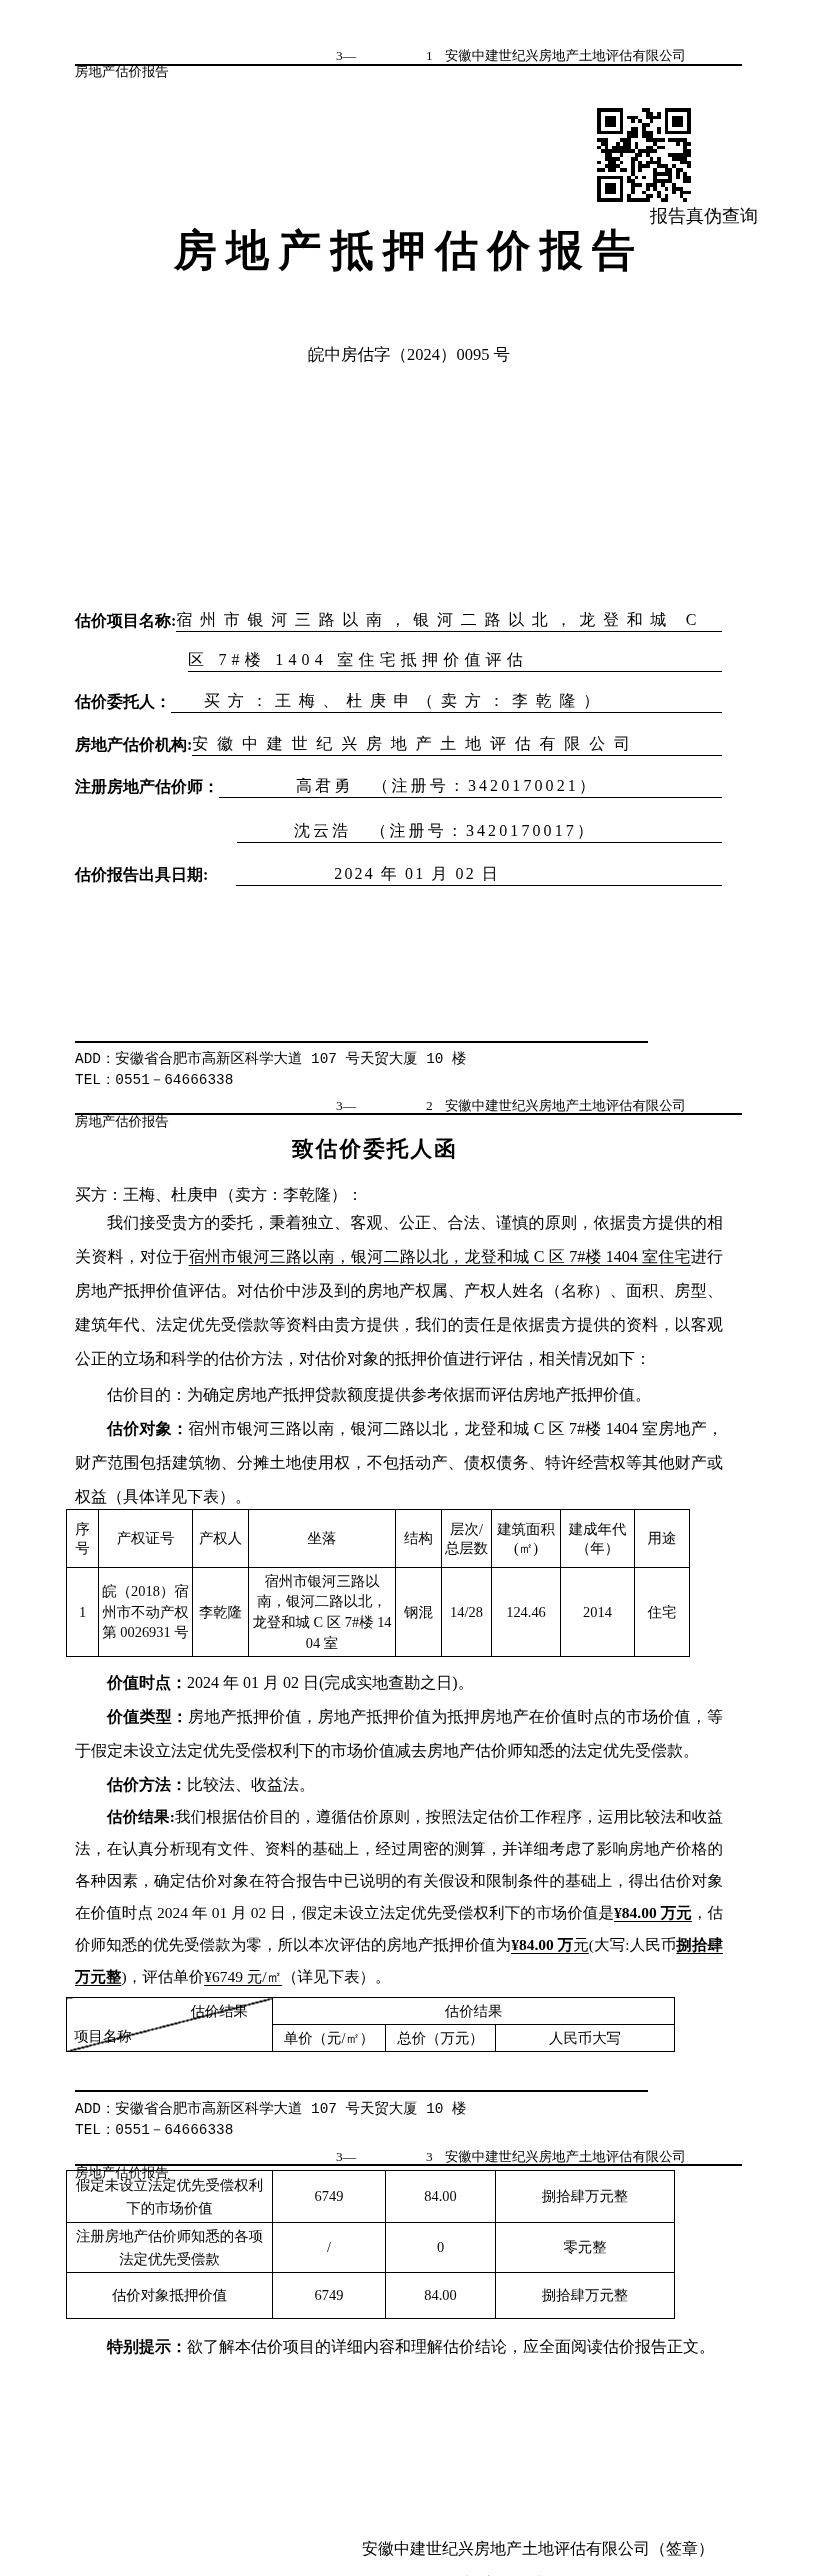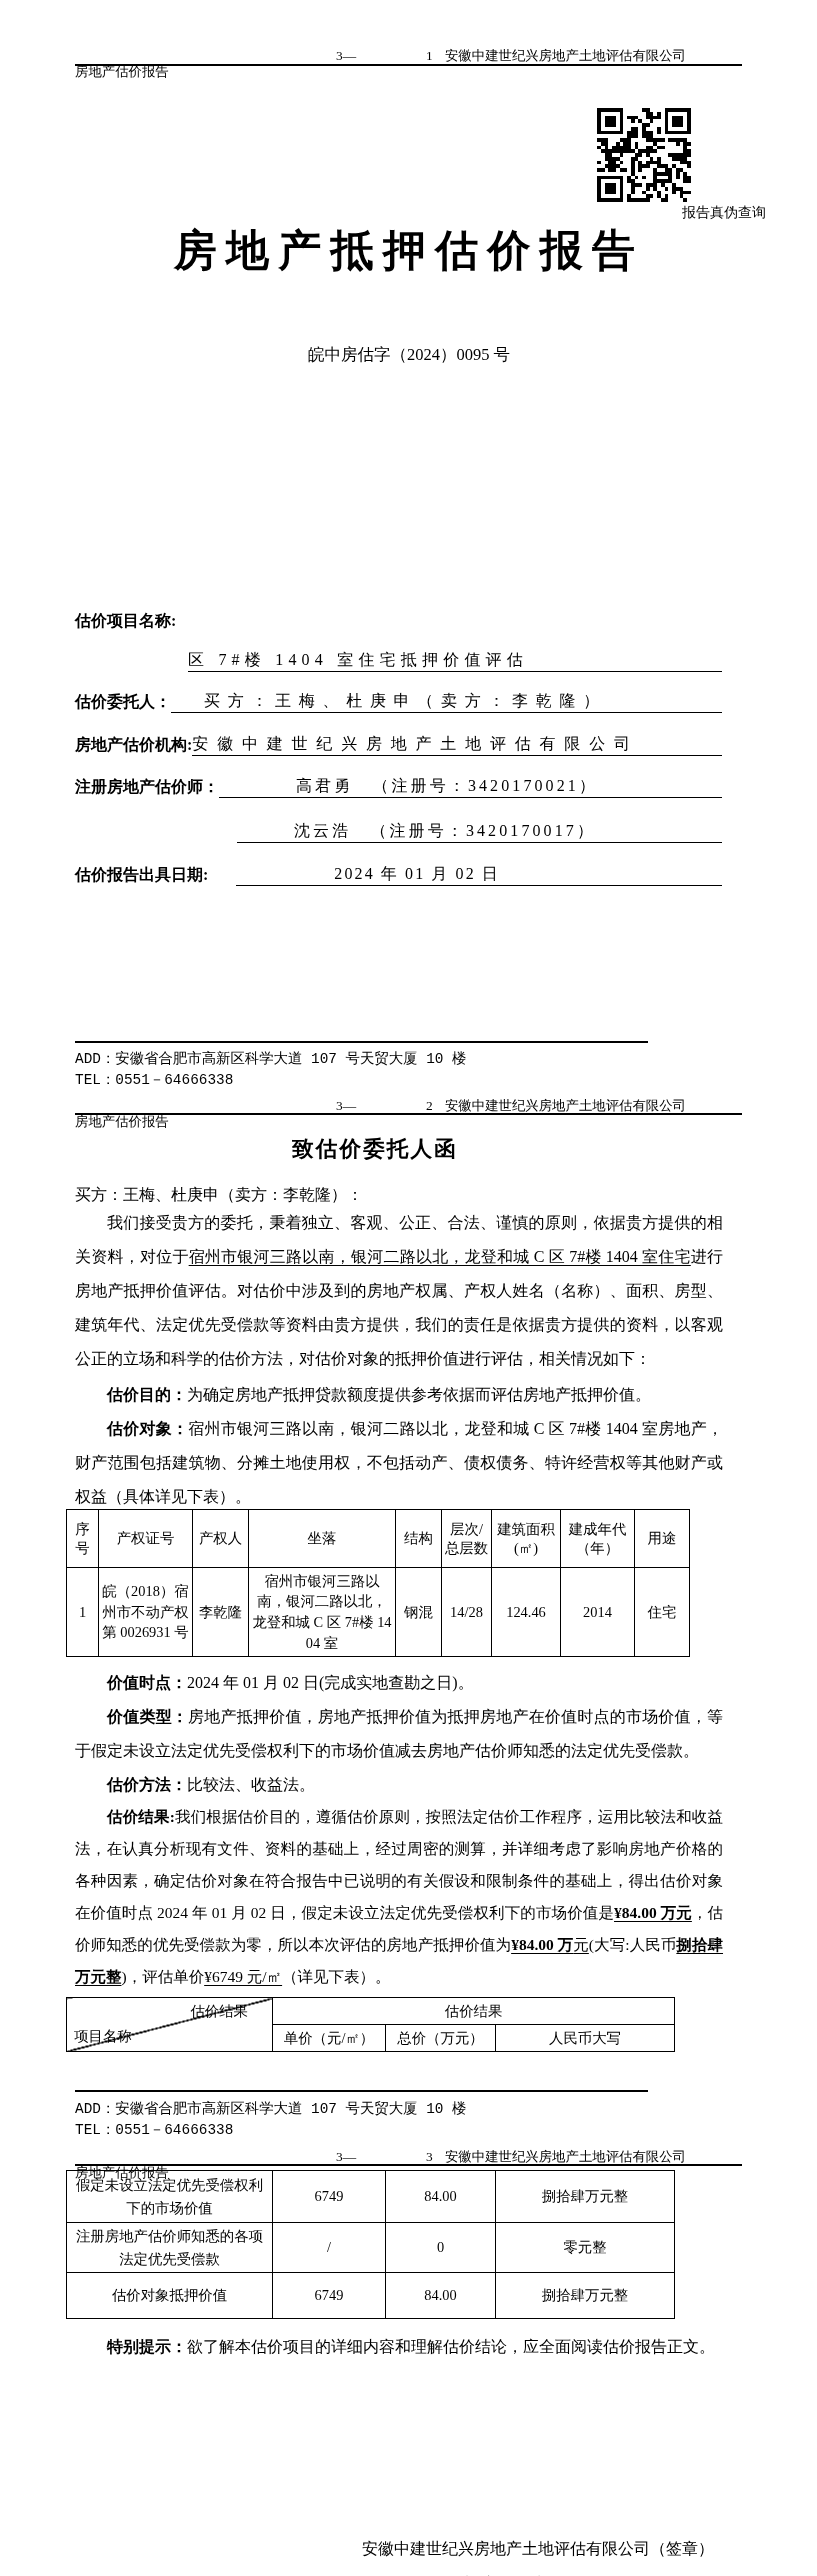--- a/index.html
+++ b/index.html
@@ -11,21 +11,21 @@
   .rhdr{position:absolute;left:0;width:818px;height:17.5px;font-size:13.4px;line-height:17.5px;}
   .rh-left{position:absolute;left:75px;margin-top:16px;}
   .rh-ser{position:absolute;left:336px;}
   .rh-pg{position:absolute;left:426px;}
   .rh-co{position:absolute;right:132px;}
   
   .ftr{position:absolute;left:75px;font-size:14.4px;line-height:17.5px;
        font-family:"Liberation Mono","DejaVu Sans Mono",monospace;}
   
   .qr-wrap{position:absolute;left:597px;top:108px;width:94px;height:94px;}
-  .qr-caption{position:absolute;left:682px;top:204px;font-size:14px;}
+  .qr-caption{position:absolute;left:650px;top:204px;font-size:18px;}
   .title{position:absolute;left:0;top:225px;width:818px;text-align:center;
          font-size:43px;font-weight:bold;letter-spacing:9.3px;line-height:52px;}
   .doc-no{position:absolute;left:0;top:344px;width:818px;text-align:center;font-size:16.5px;}
   .fline{position:absolute;left:75px;width:647px;display:flex;align-items:flex-end;
          font-size:16px;line-height:23px;height:24px;}
   .fl-label{font-weight:bold;white-space:nowrap;flex:0 0 auto;}
   .fl-spacer{flex:0 0 auto;}
   .fl-value{flex:1 1 auto;border-bottom:1.5px solid #000;white-space:nowrap;}
   
   .letter-title{position:absolute;left:0;width:750px;text-align:center;
@@ -292,20 +292,21 @@
         <rect x="6" y="16" width="1" height="1" fill="#000"></rect>
       </svg>
   </div>
   <div class="qr-caption">报告真伪查询</div>
 
   <div class="title">房地产抵押估价报告</div>
   <div class="doc-no">皖中房估字（2024）0095 号</div>
 
   <div class="fline" style="top:608px">
     <span class="fl-label">估价项目名称:</span>
+    <span class="fl-value" style="letter-spacing:7.7px">宿州市银河三路以南，银河二路以北，龙登和城 C</span>
   </div>
   <div class="fline" style="top:648px">
     <span class="fl-spacer" style="width:113px"></span>
     <span class="fl-value" style="letter-spacing:5.2px">区 7#楼 1404 室住宅抵押价值评估</span>
   </div>
   <div class="fline" style="top:689px">
     <span class="fl-label">估价委托人：</span>
     <span class="fl-value" style="padding-left:33px;letter-spacing:7.7px">买方：王梅、杜庚申（卖方：李乾隆）</span>
   </div>
   <div class="fline" style="top:732px">
@@ -334,21 +335,21 @@
     <span class="rh-ser">3—</span>
     <span class="rh-pg">2</span>
     <span class="rh-co">安徽中建世纪兴房地产土地评估有限公司</span>
   </div>
   <div class="hline" style="top:1113px;left:75px;width:667px"></div>
 
   <div class="letter-title" style="top:1134px">致估价委托人函</div>
   <div class="salut" style="top:1183px">买方：王梅、杜庚申（卖方：李乾隆）：</div>
 
   <div class="para" style="top:1206px"><span>我们接受贵方的委托，秉着独立、客观、公正、合法、谨慎的原则，依据贵方提供的相关资料，对位于</span><span class="useg">宿州市银河三路以南，银河二路以北，龙登和城 C 区 7#楼 1404 室住宅</span><span>进行房地产抵押价值评估。对估价中涉及到的房地产权属、产权人姓名（名称）、面积、房型、建筑年代、法定优先受偿款等资料由贵方提供，我们的责任是依据贵方提供的资料，以客观公正的立场和科学的估价方法，对估价对象的抵押价值进行评估，相关情况如下：</span></div>
-  <div class="para" style="top:1378px"><span style="font-weight: bold;">估价目的：</span><span>为确定房地产抵押贷款额度提供参考依据而评估房地产抵押价值。</span></div>
+  <div class="para" style="top:1378px"><span style="font-weight: normal;">估价目的：</span><span>为确定房地产抵押贷款额度提供参考依据而评估房地产抵押价值。</span></div>
   <div class="para" style="top:1412px"><span style="font-weight: bold;">估价对象：</span><span>宿州市银河三路以南，银河二路以北，龙登和城 C 区 7#楼 1404 室房地产，财产范围包括建筑物、分摊土地使用权，不包括动产、债权债务、特许经营权等其他财产或权益（具体详见下表）。</span></div>
 
   <table class="rpt" id="property-table" style="top:1509px;left:66px;width:622px">
     <colgroup>
       <col style="width:32px">
         <col style="width:94px">
         <col style="width:56px">
       <col style="width:147px">
         <col style="width:46px">
         <col style="width:50px">

